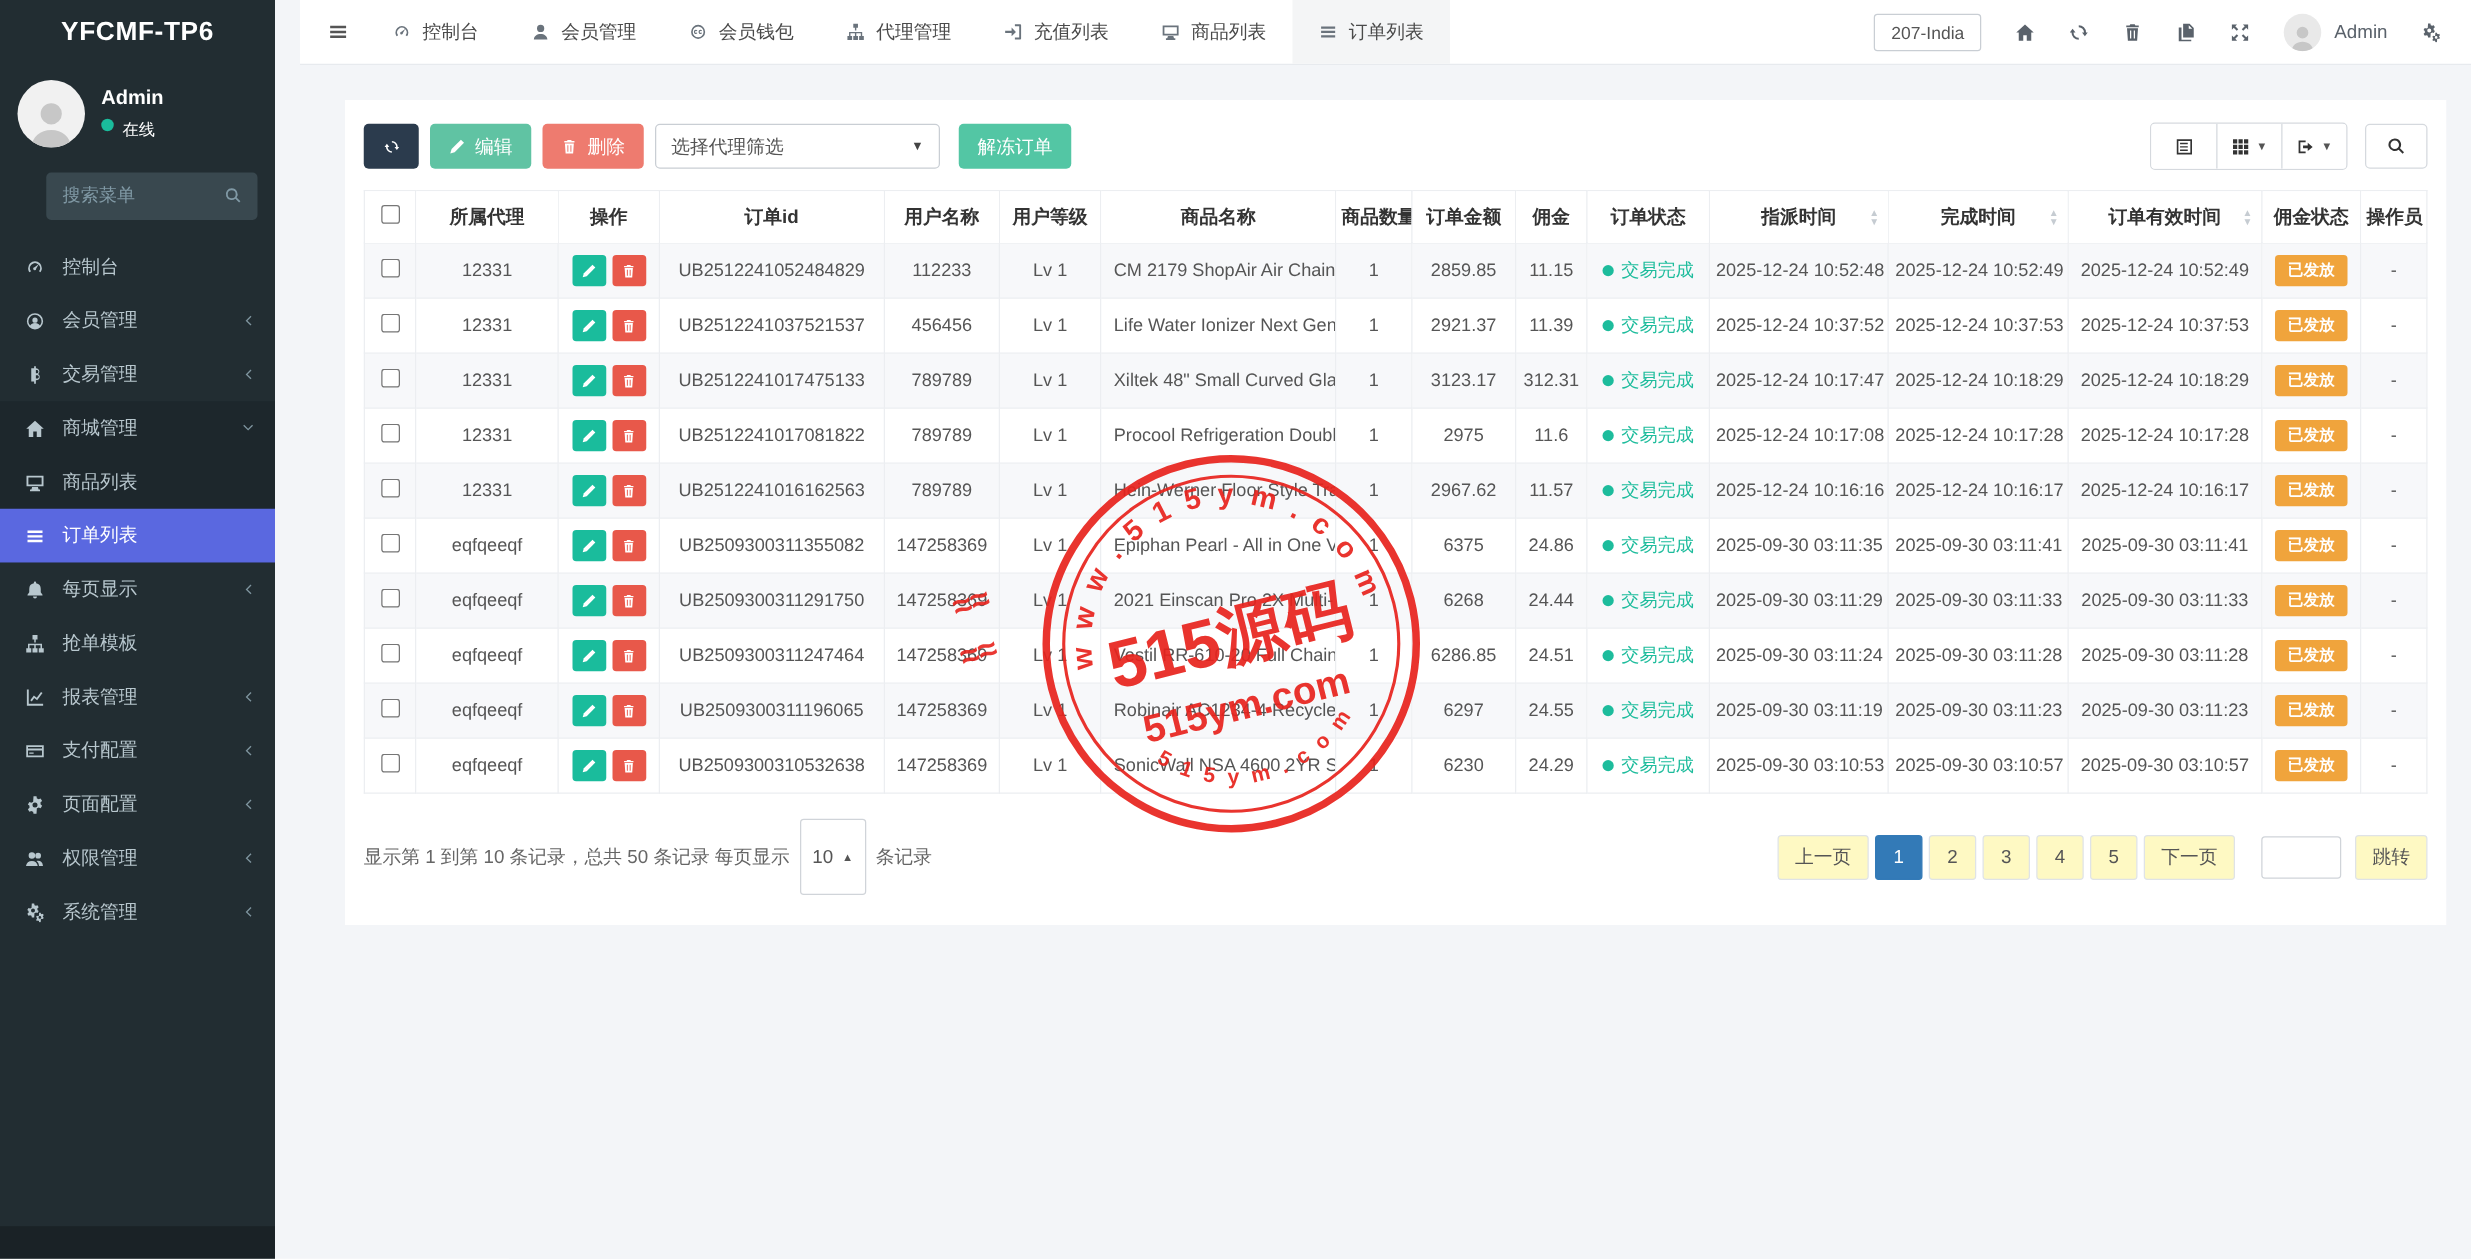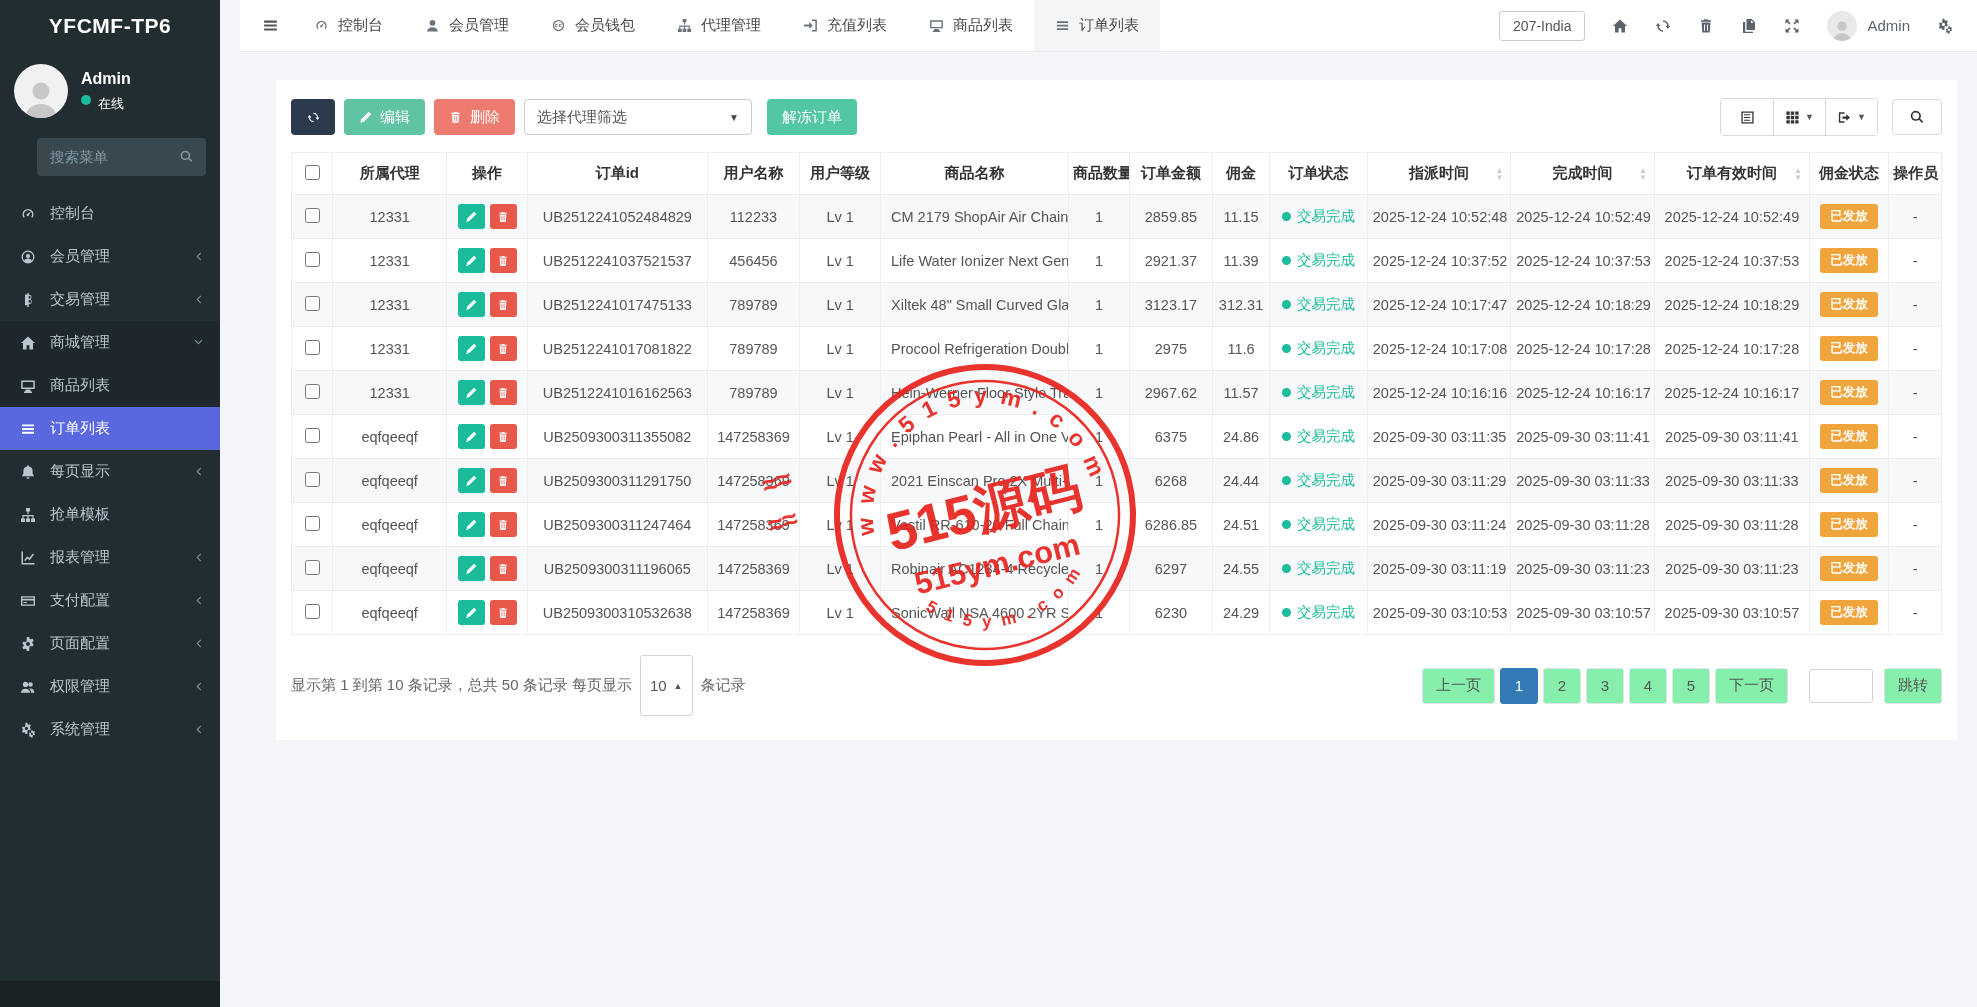--- a/index.html
+++ b/index.html
@@ -87,21 +87,21 @@
   td.status .dot { display:inline-block; width:9px; height:9px; border-radius:50%; background:#1dbc9c; margin-right:6px; }
   .badge { background:#f0a43c; color:#fff; font-size:12.5px; font-weight:bold; padding:4px 10px; border-radius:3px; display:inline-block; }
   input[type=checkbox] { width:15px; height:15px; cursor:pointer; }
 
   
   .table-footer { display:flex; align-items:center; margin-top:20px; color:#666; font-size:15px; }
   .summary { display:flex; align-items:center; gap:8px; }
   .pagesize { border:1px solid #d0d4d9; border-radius:3px; background:#fff; padding:21px 9px; display:inline-flex; align-items:center; gap:7px; color:#555; cursor:pointer; }
   .pagesize .car { font-size:9px; color:#555; }
   .pagination { margin-left:auto; display:flex; align-items:center; gap:5px; }
-  .pgbtn { min-width:38px; height:36px; border:1px solid #dfe3e7; background:#86efac; color:#555; border-radius:3px; font-size:15px; font-family:inherit; display:inline-flex; align-items:center; justify-content:center; padding:0 13px; cursor:pointer; }
+  .pgbtn { min-width:38px; height:36px; border:1px solid #dfe3e7; background:#fef9c3; color:#555; border-radius:3px; font-size:15px; font-family:inherit; display:inline-flex; align-items:center; justify-content:center; padding:0 13px; cursor:pointer; }
   .pgbtn.active { background:#337ab7; border-color:#337ab7; color:#fff; }
   .jump-input { width:64px; height:34px; border:1px solid #d0d4d9; border-radius:3px; margin-left:16px; padding:0 8px; font-family:inherit; font-size:15px; }
   .jump-btn { margin-left:6px; }
 
   
   .wm { position:absolute; left:820px; top:350px; width:330px; height:330px; z-index:40; pointer-events:none; opacity:.92; }
   .wm-scribble { position:absolute; z-index:40; color:#e8231d; font-weight:bold; font-size:27px; transform:rotate(-18deg); pointer-events:none; opacity:.9; line-height:20px; }
 </style>
 </head>
 <body>

